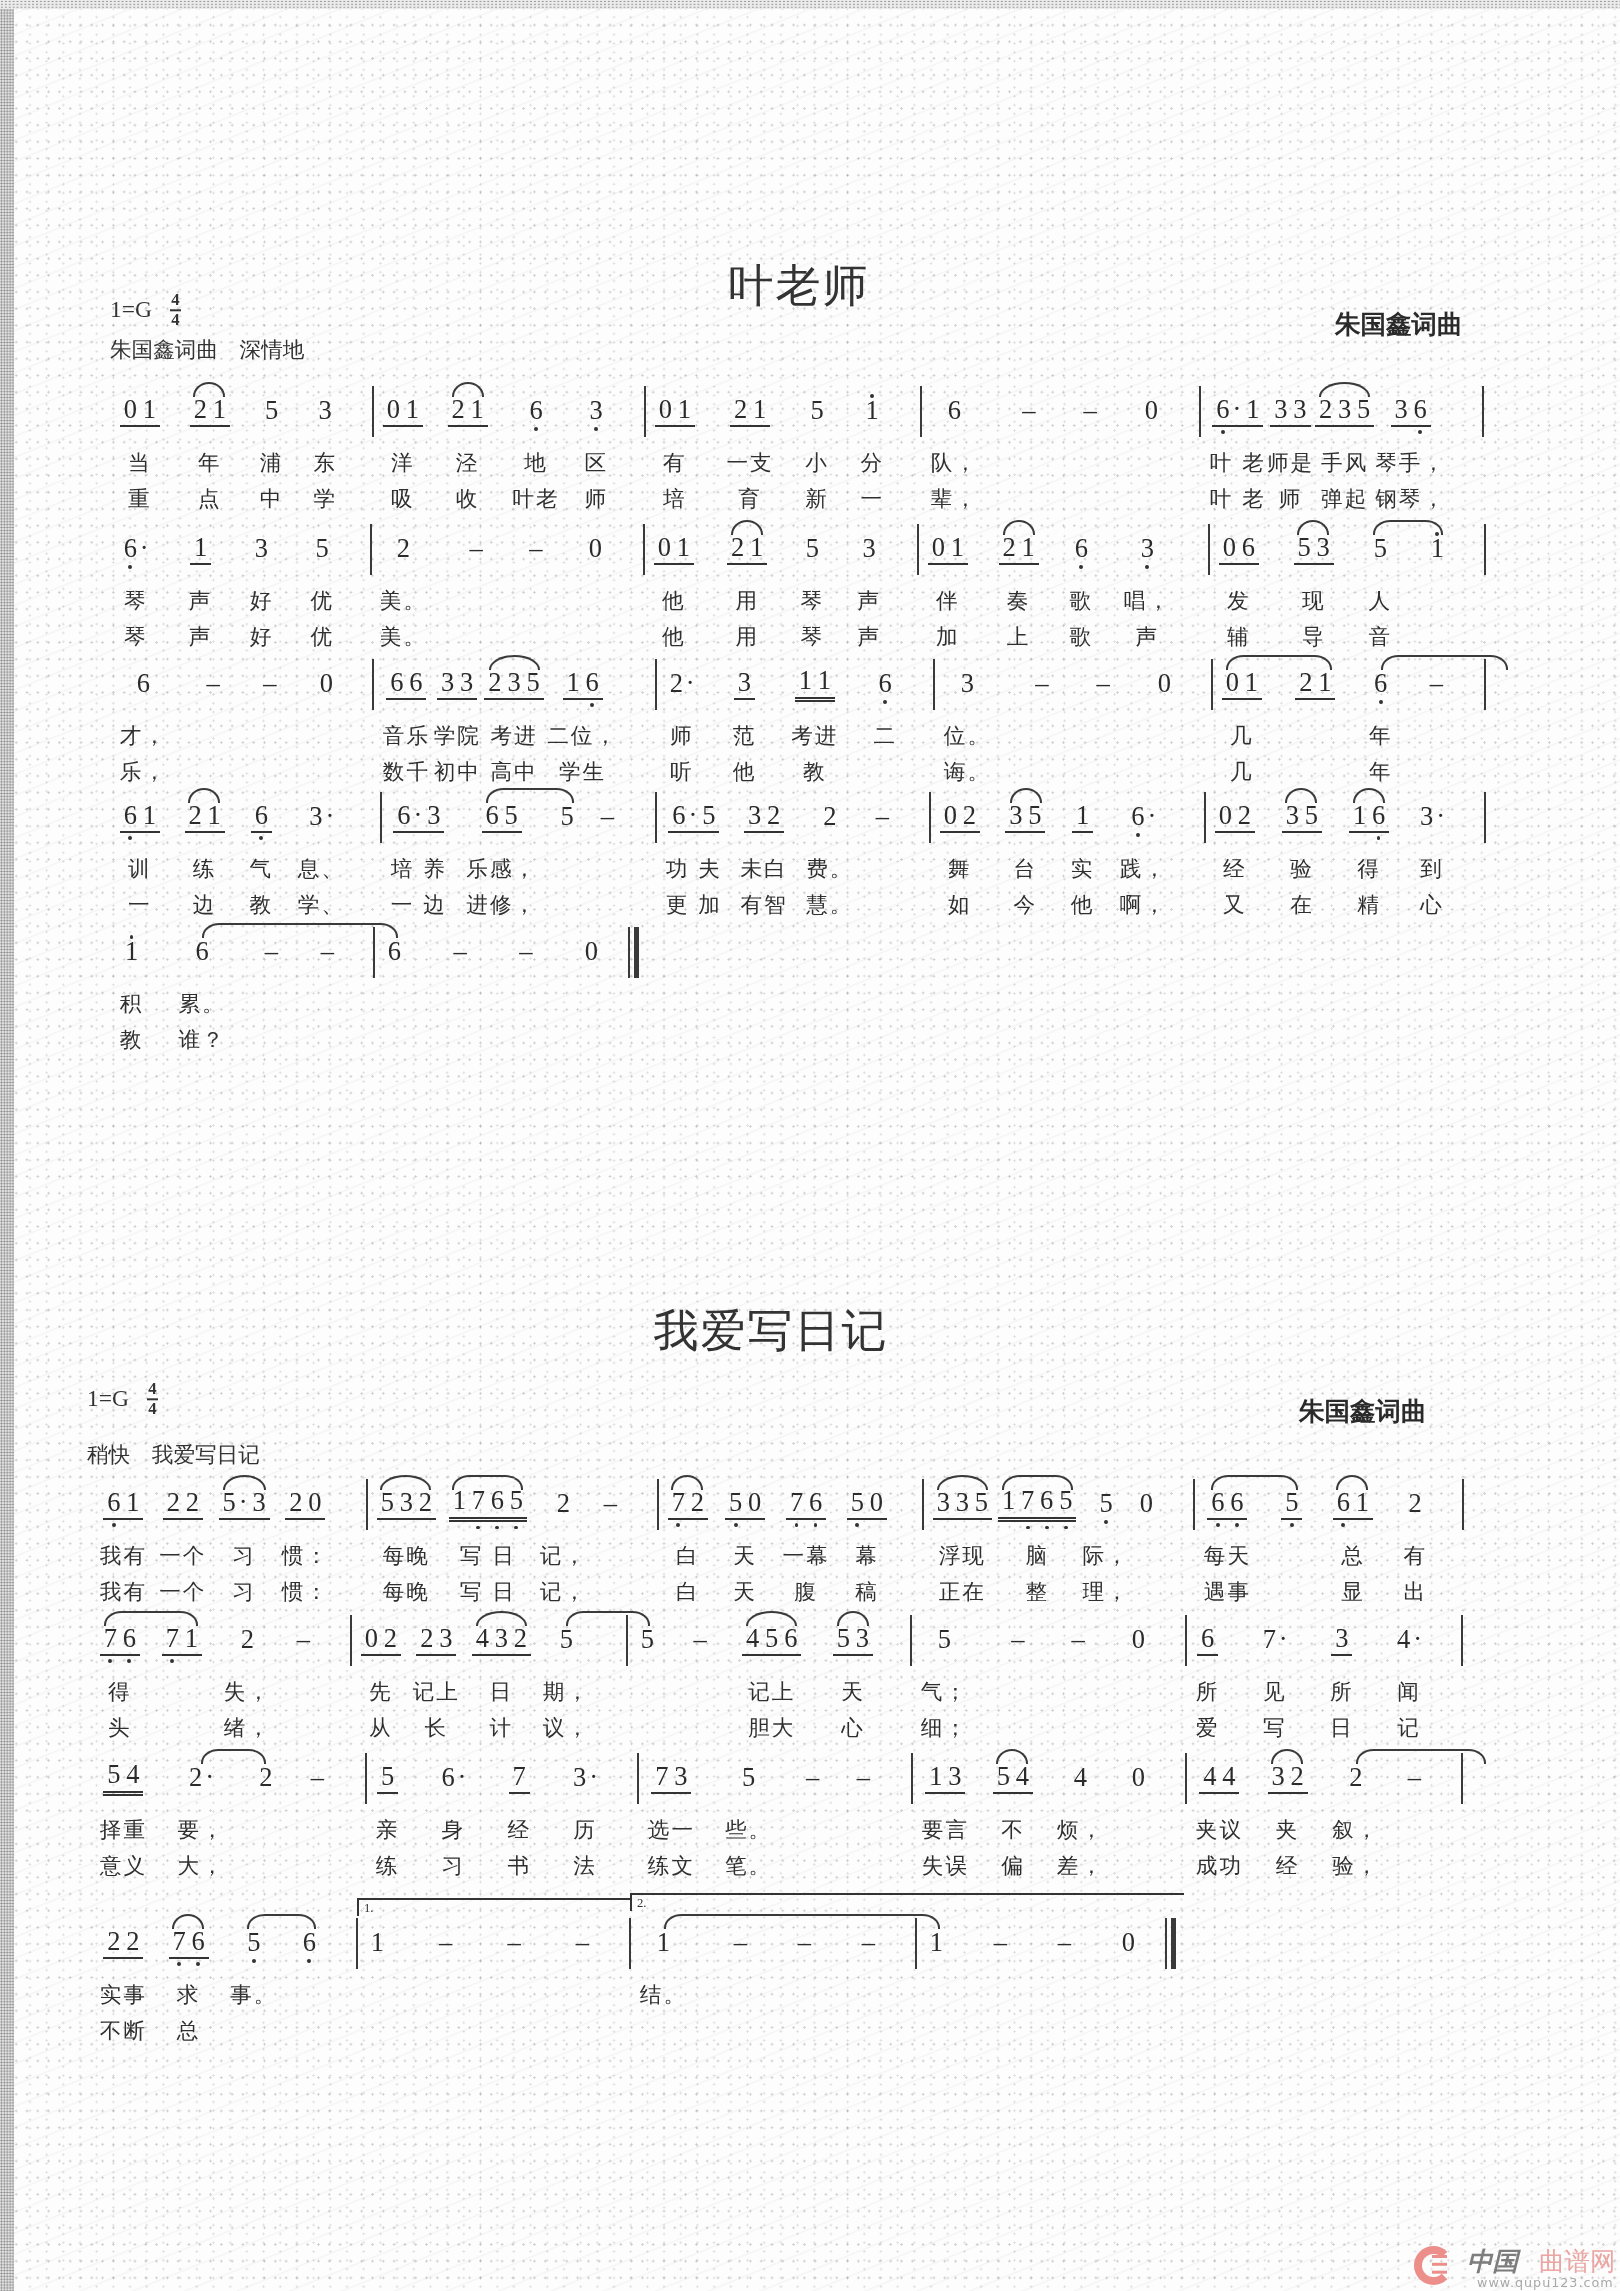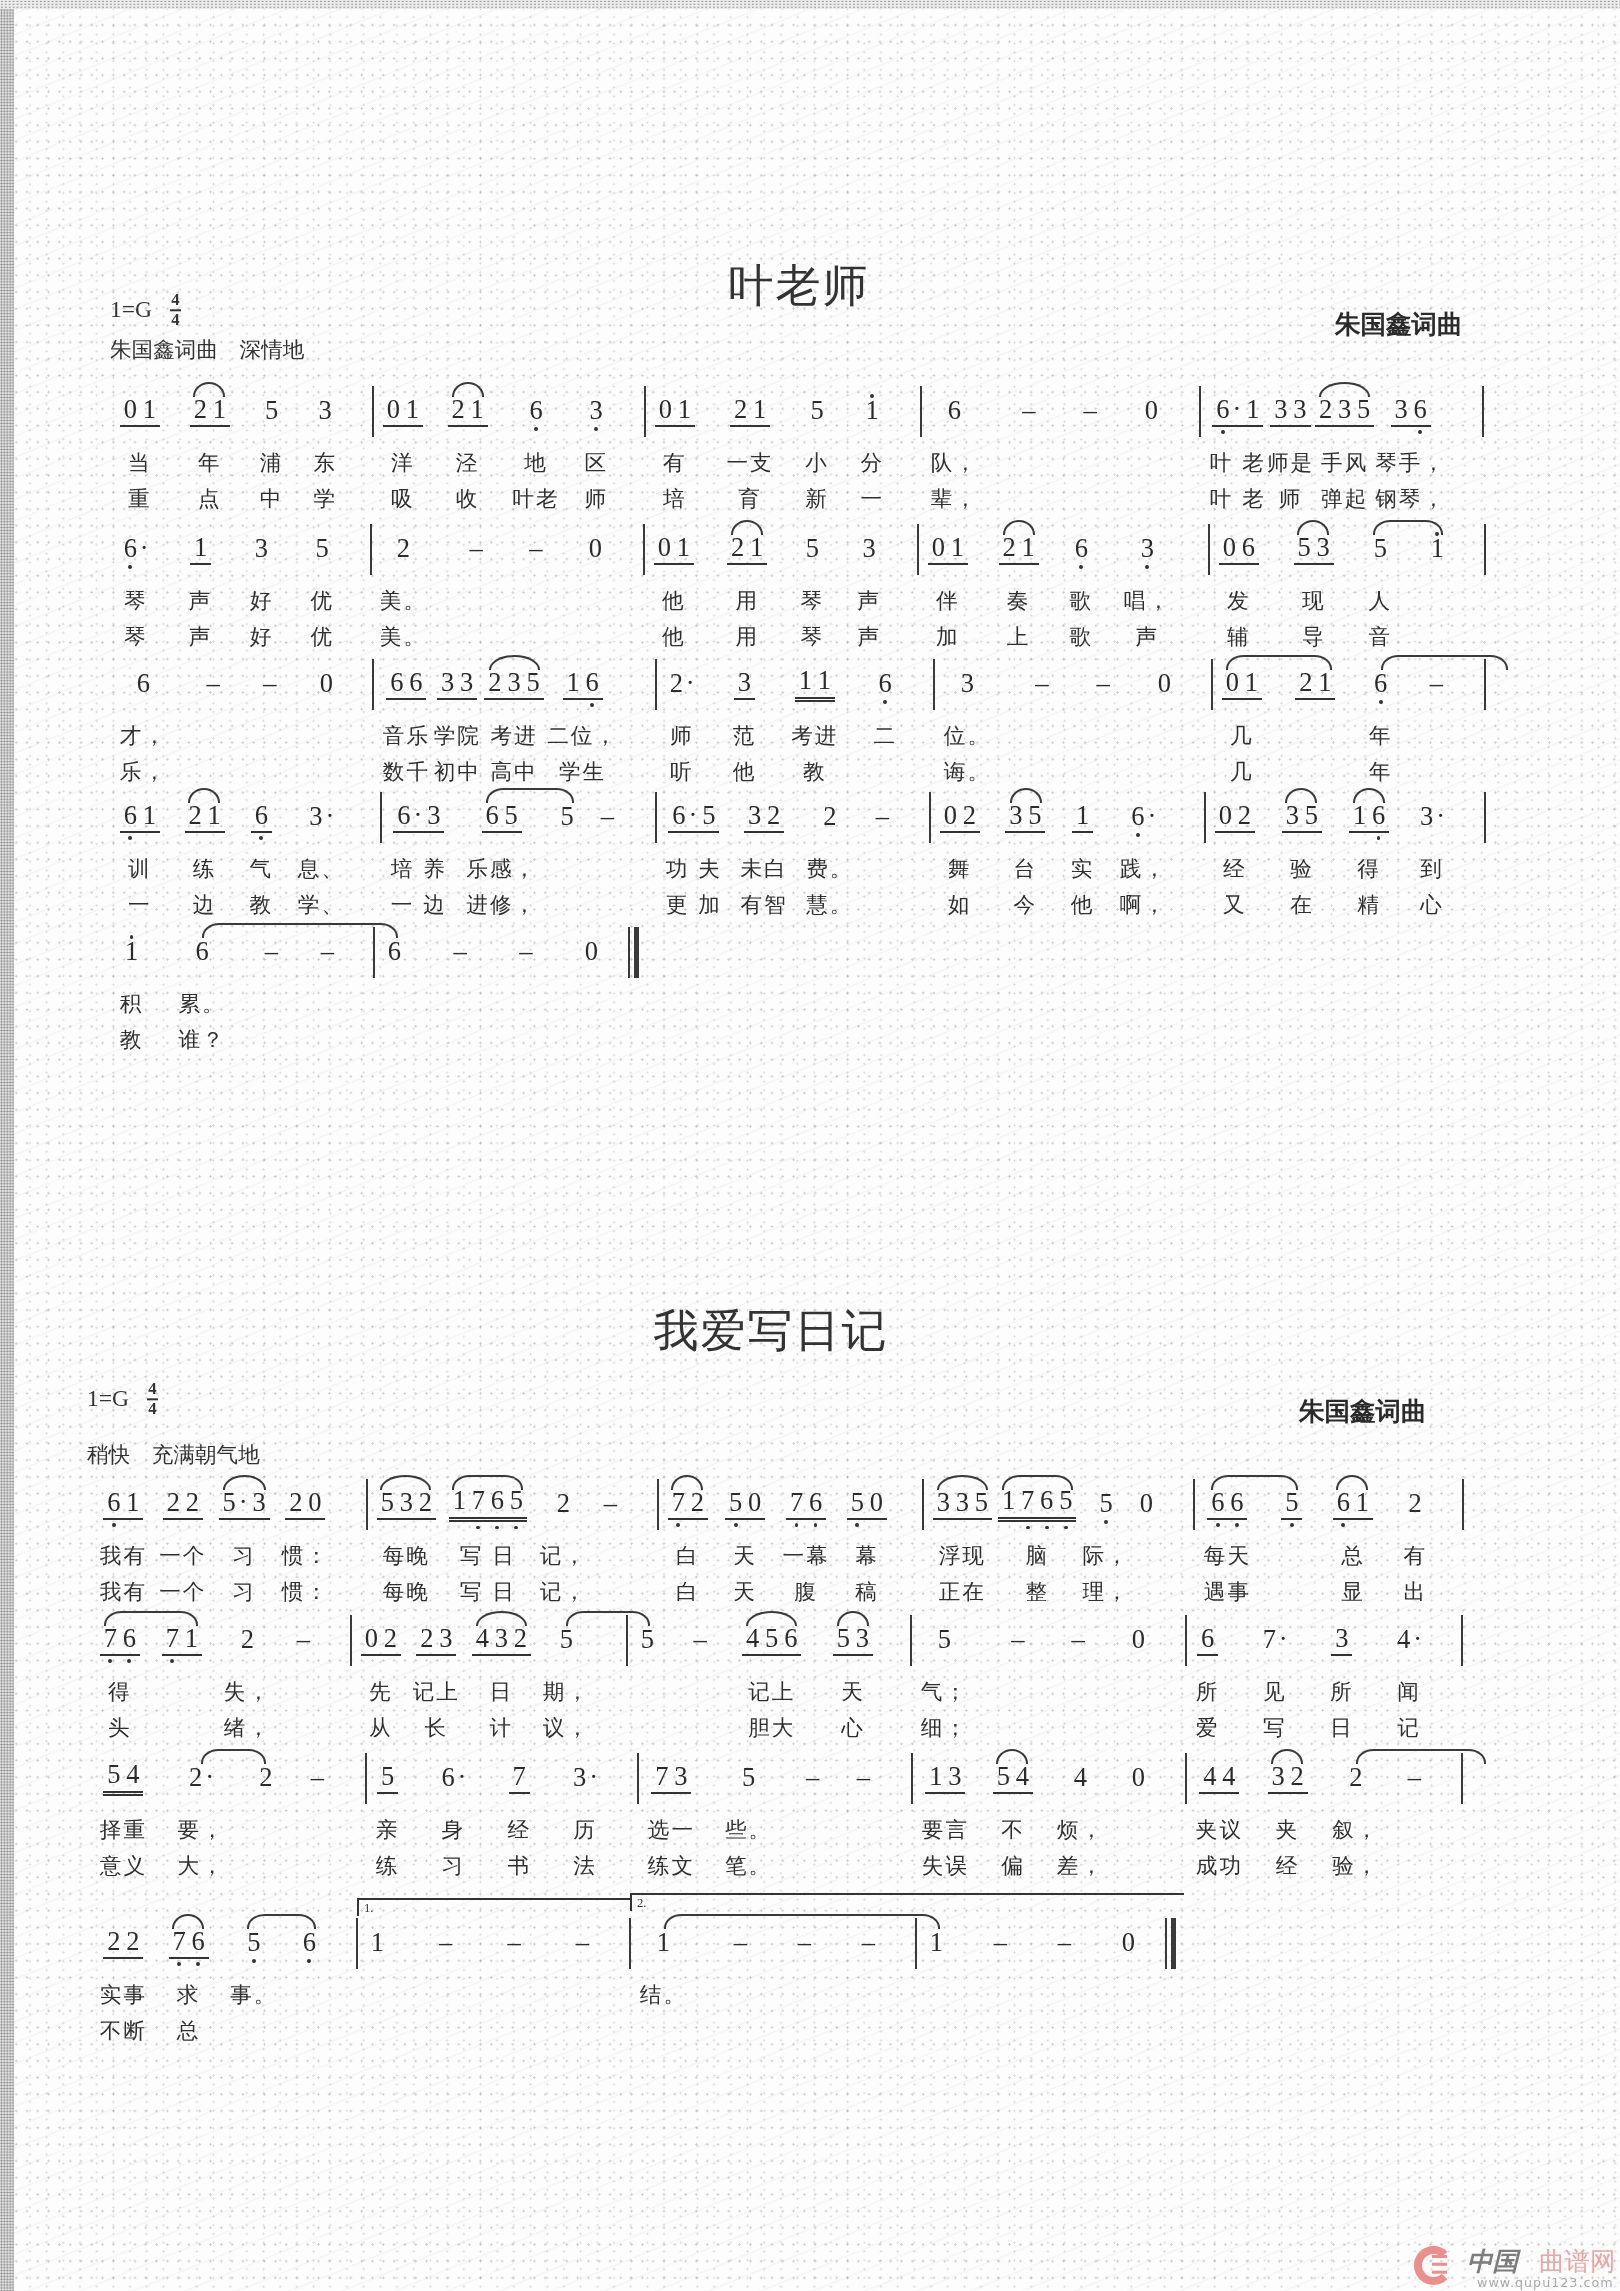--- a/index.html
+++ b/index.html
@@ -116,21 +116,21 @@
 
   <h1 id="s2-title" class="title">我爱写日记</h1>
   <div id="s2-key" class="keysig">
     <span>1=G</span>
     <span class="ts">
       <span>4</span>
       <span class="ts-line"></span>
       <span>4</span>
     </span>
   </div>
-  <div id="s2-tempo" class="tempo">稍快　充满朝气地</div>
+  <div id="s2-tempo" class="tempo">稍快　我爱写日记</div>
   <div id="s2-credit" class="credit">朱国鑫词曲</div>
 
   <div class="wm-logo">
       <span class="wm-e"></span>
     </div>
   <span class="wm-cn1">中国</span>
   <span class="wm-cn2">曲谱网</span>
   <span class="wm-url">www.qupu123.com</span>
 <div class="row" style="top: 392px;">
       <div class="measure" style="left: 110px; width: 264px;">

